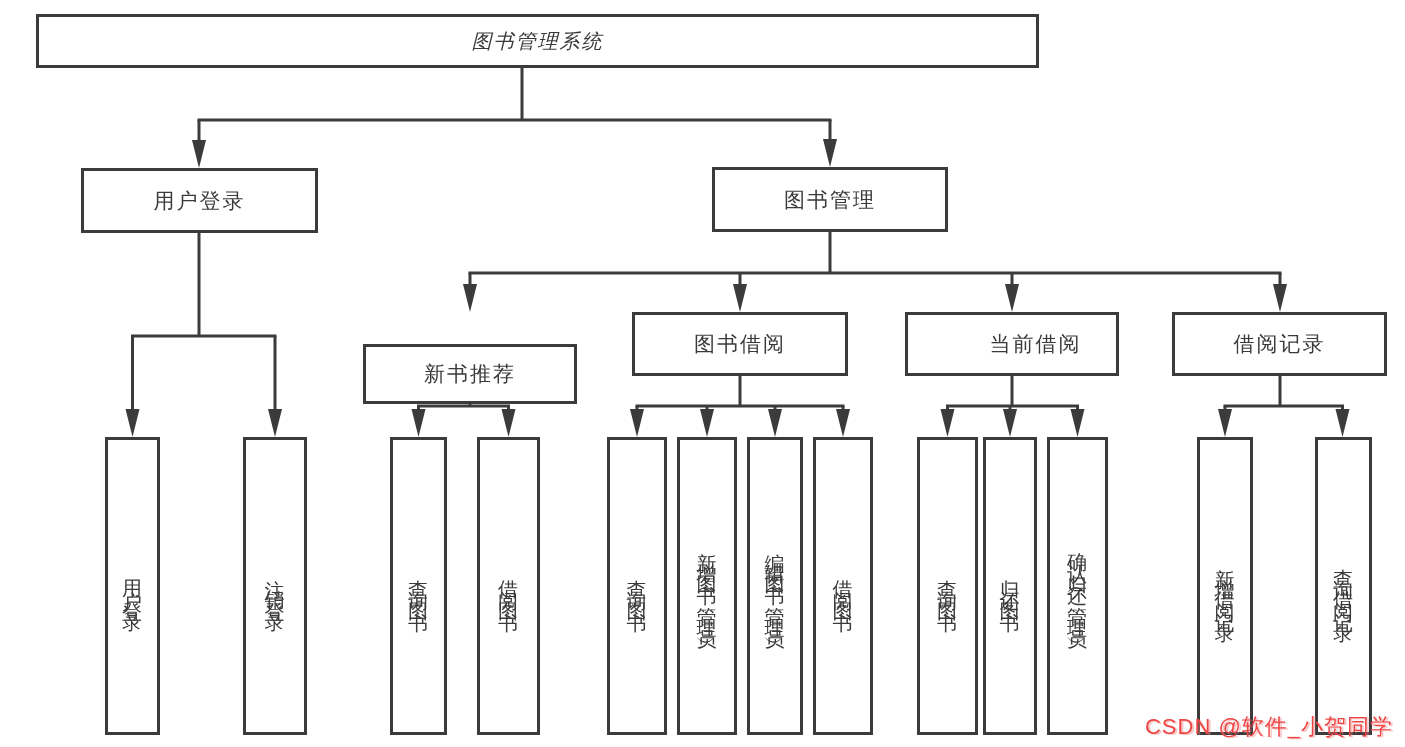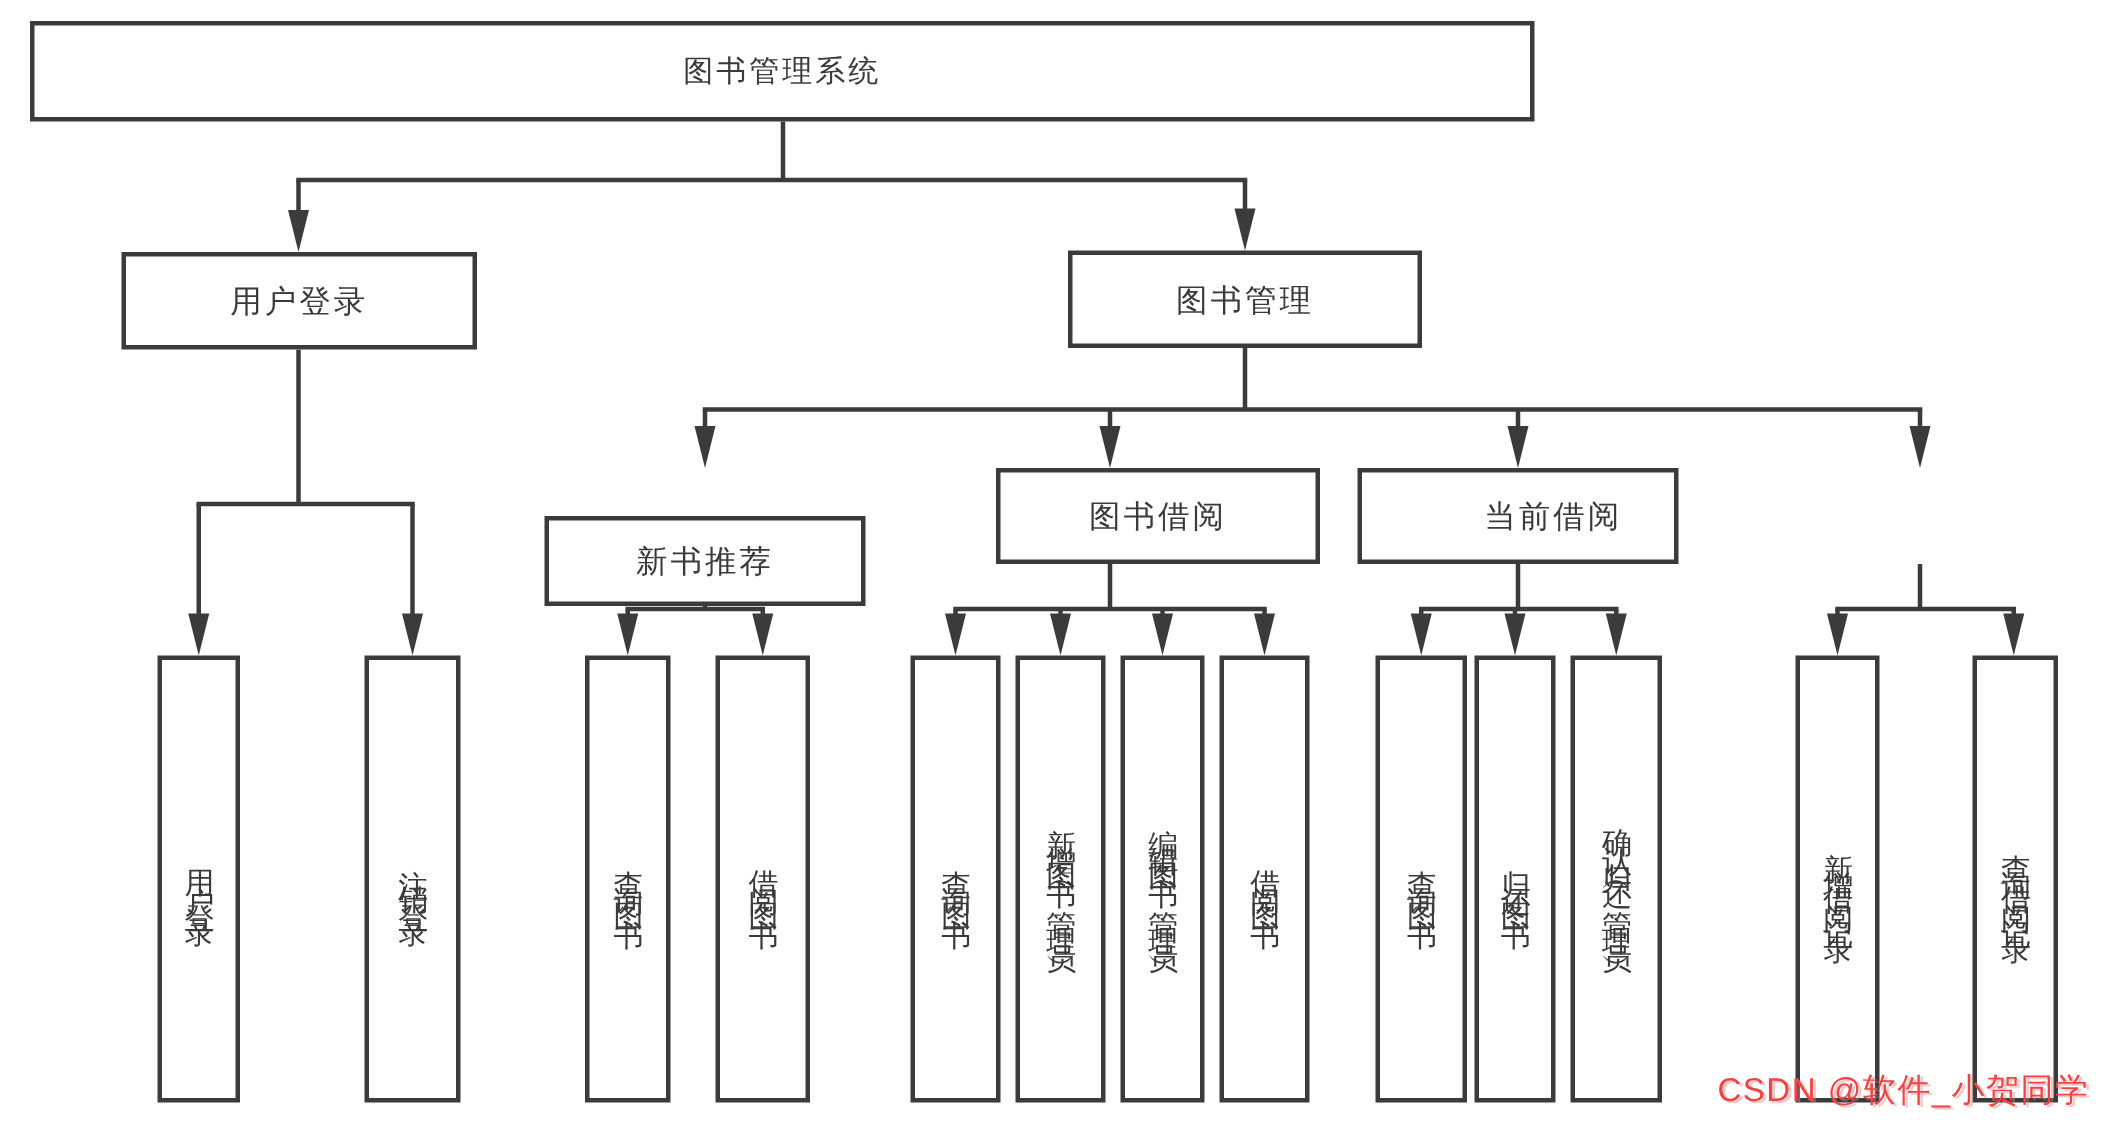--- a/index.html
+++ b/index.html
@@ -114,28 +114,29 @@
       <polygon points="775,437 768,409 782,409"></polygon>
       <polygon points="843,437 836,409 850,409"></polygon>
       <polygon points="947.5,437 940.5,409 954.5,409"></polygon>
       <polygon points="1010,437 1003,409 1017,409"></polygon>
       <polygon points="1077.5,437 1070.5,409 1084.5,409"></polygon>
       <polygon points="1225,437 1218,409 1232,409"></polygon>
       <polygon points="1342.5,437 1335.5,409 1349.5,409"></polygon>
     </g>
   </svg>
 
-  <div class="node hnode root" style="left:20px; top:14px; width:1003px; height:67px;">图书管理系统</div>
+  <div class="node hnode root" style="left:36px; top:14px; width:1003px; height:54px;font-style:italic;">图书管理系统</div>
 
   <div class="node hnode" style="left:81px; top:168px; width:237px; height:65px;">用户登录</div>
   <div class="node hnode" style="left:712px; top:167px; width:236px; height:65px;">图书管理</div>
 
   <div class="node hnode" style="left:363px; top:312px; width:214px; height:60px;margin-top:32px;">新书推荐</div>
-  <div class="node hnode" style="left:632px; top:312px; width:216px; height:64px;margin-left:32px;">图书借阅</div>
+  <div class="node hnode" style="left:632px; top:312px; width:216px; height:64px;">图书借阅</div>
   <div class="node hnode" style="left:905px; top:312px; width:214px; height:64px;padding-left:47px;">当前借阅</div>
+  <div class="node hnode" style="left:1172px; top:312px; width:215px; height:64px;">借阅记录</div>
 
   <div class="node vnode" style="left:105px; top:437px; width:55px; height:298px;">
     <span>用户登录</span>
   </div>
   <div class="node vnode" style="left:243px; top:437px; width:64px; height:298px;">
     <span>注销登录</span>
   </div>
   <div class="node vnode" style="left:390px; top:437px; width:57px; height:298px;">
     <span>查询图书</span>
   </div>

